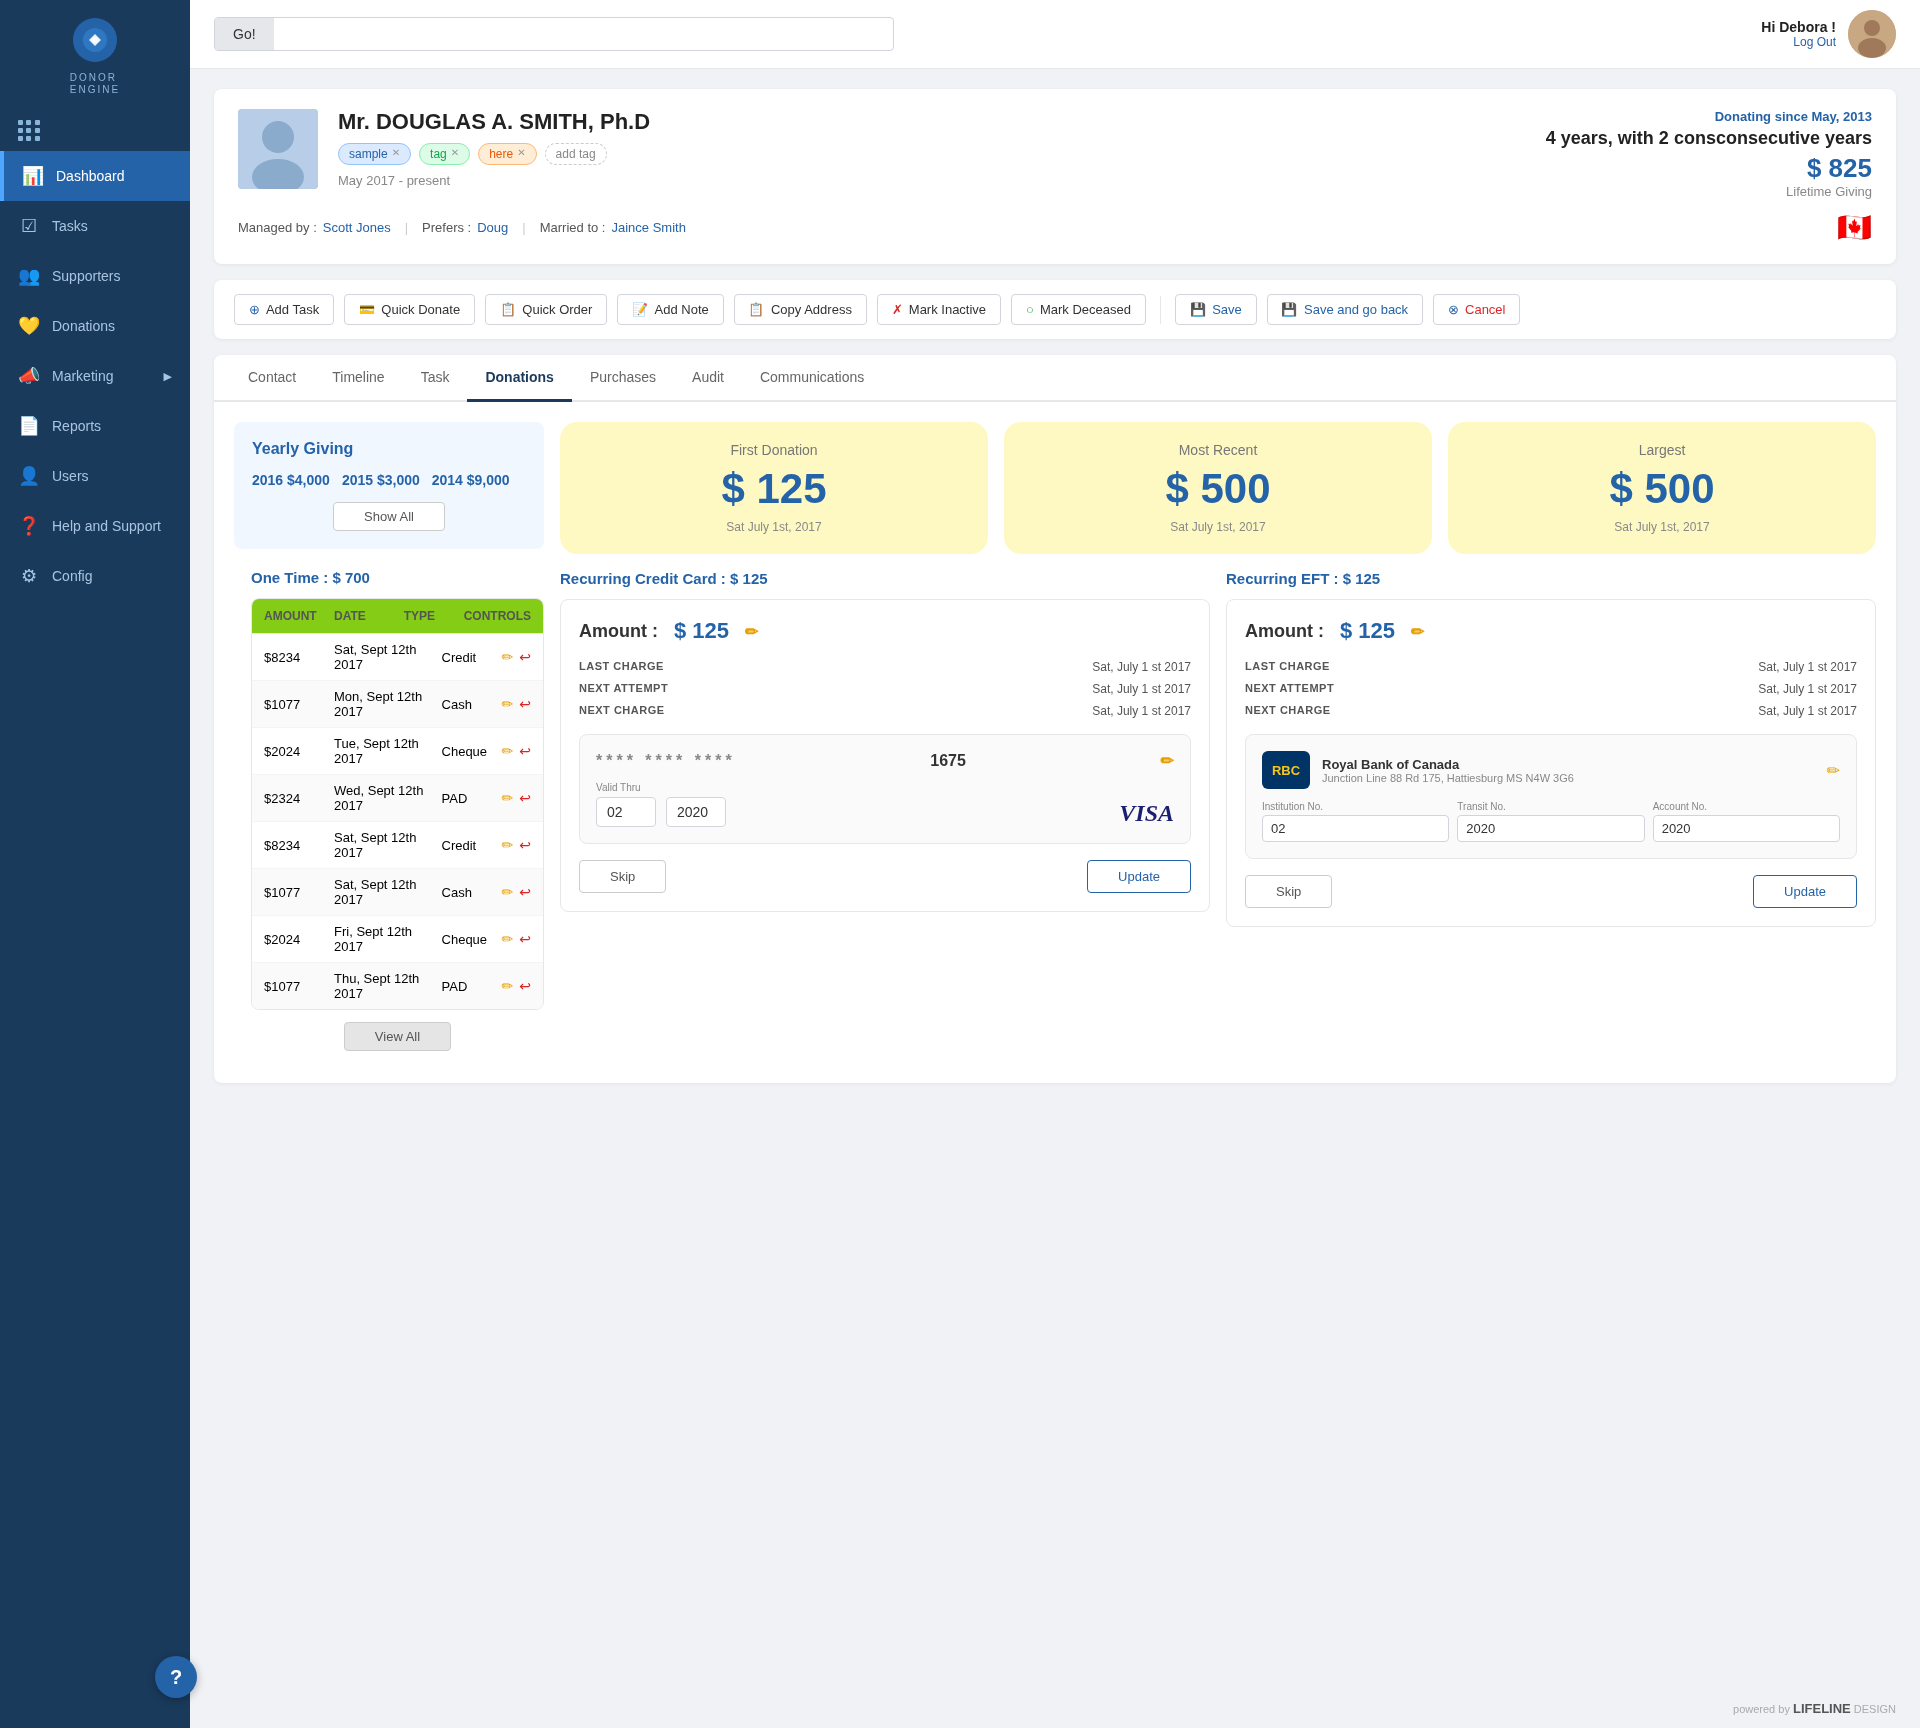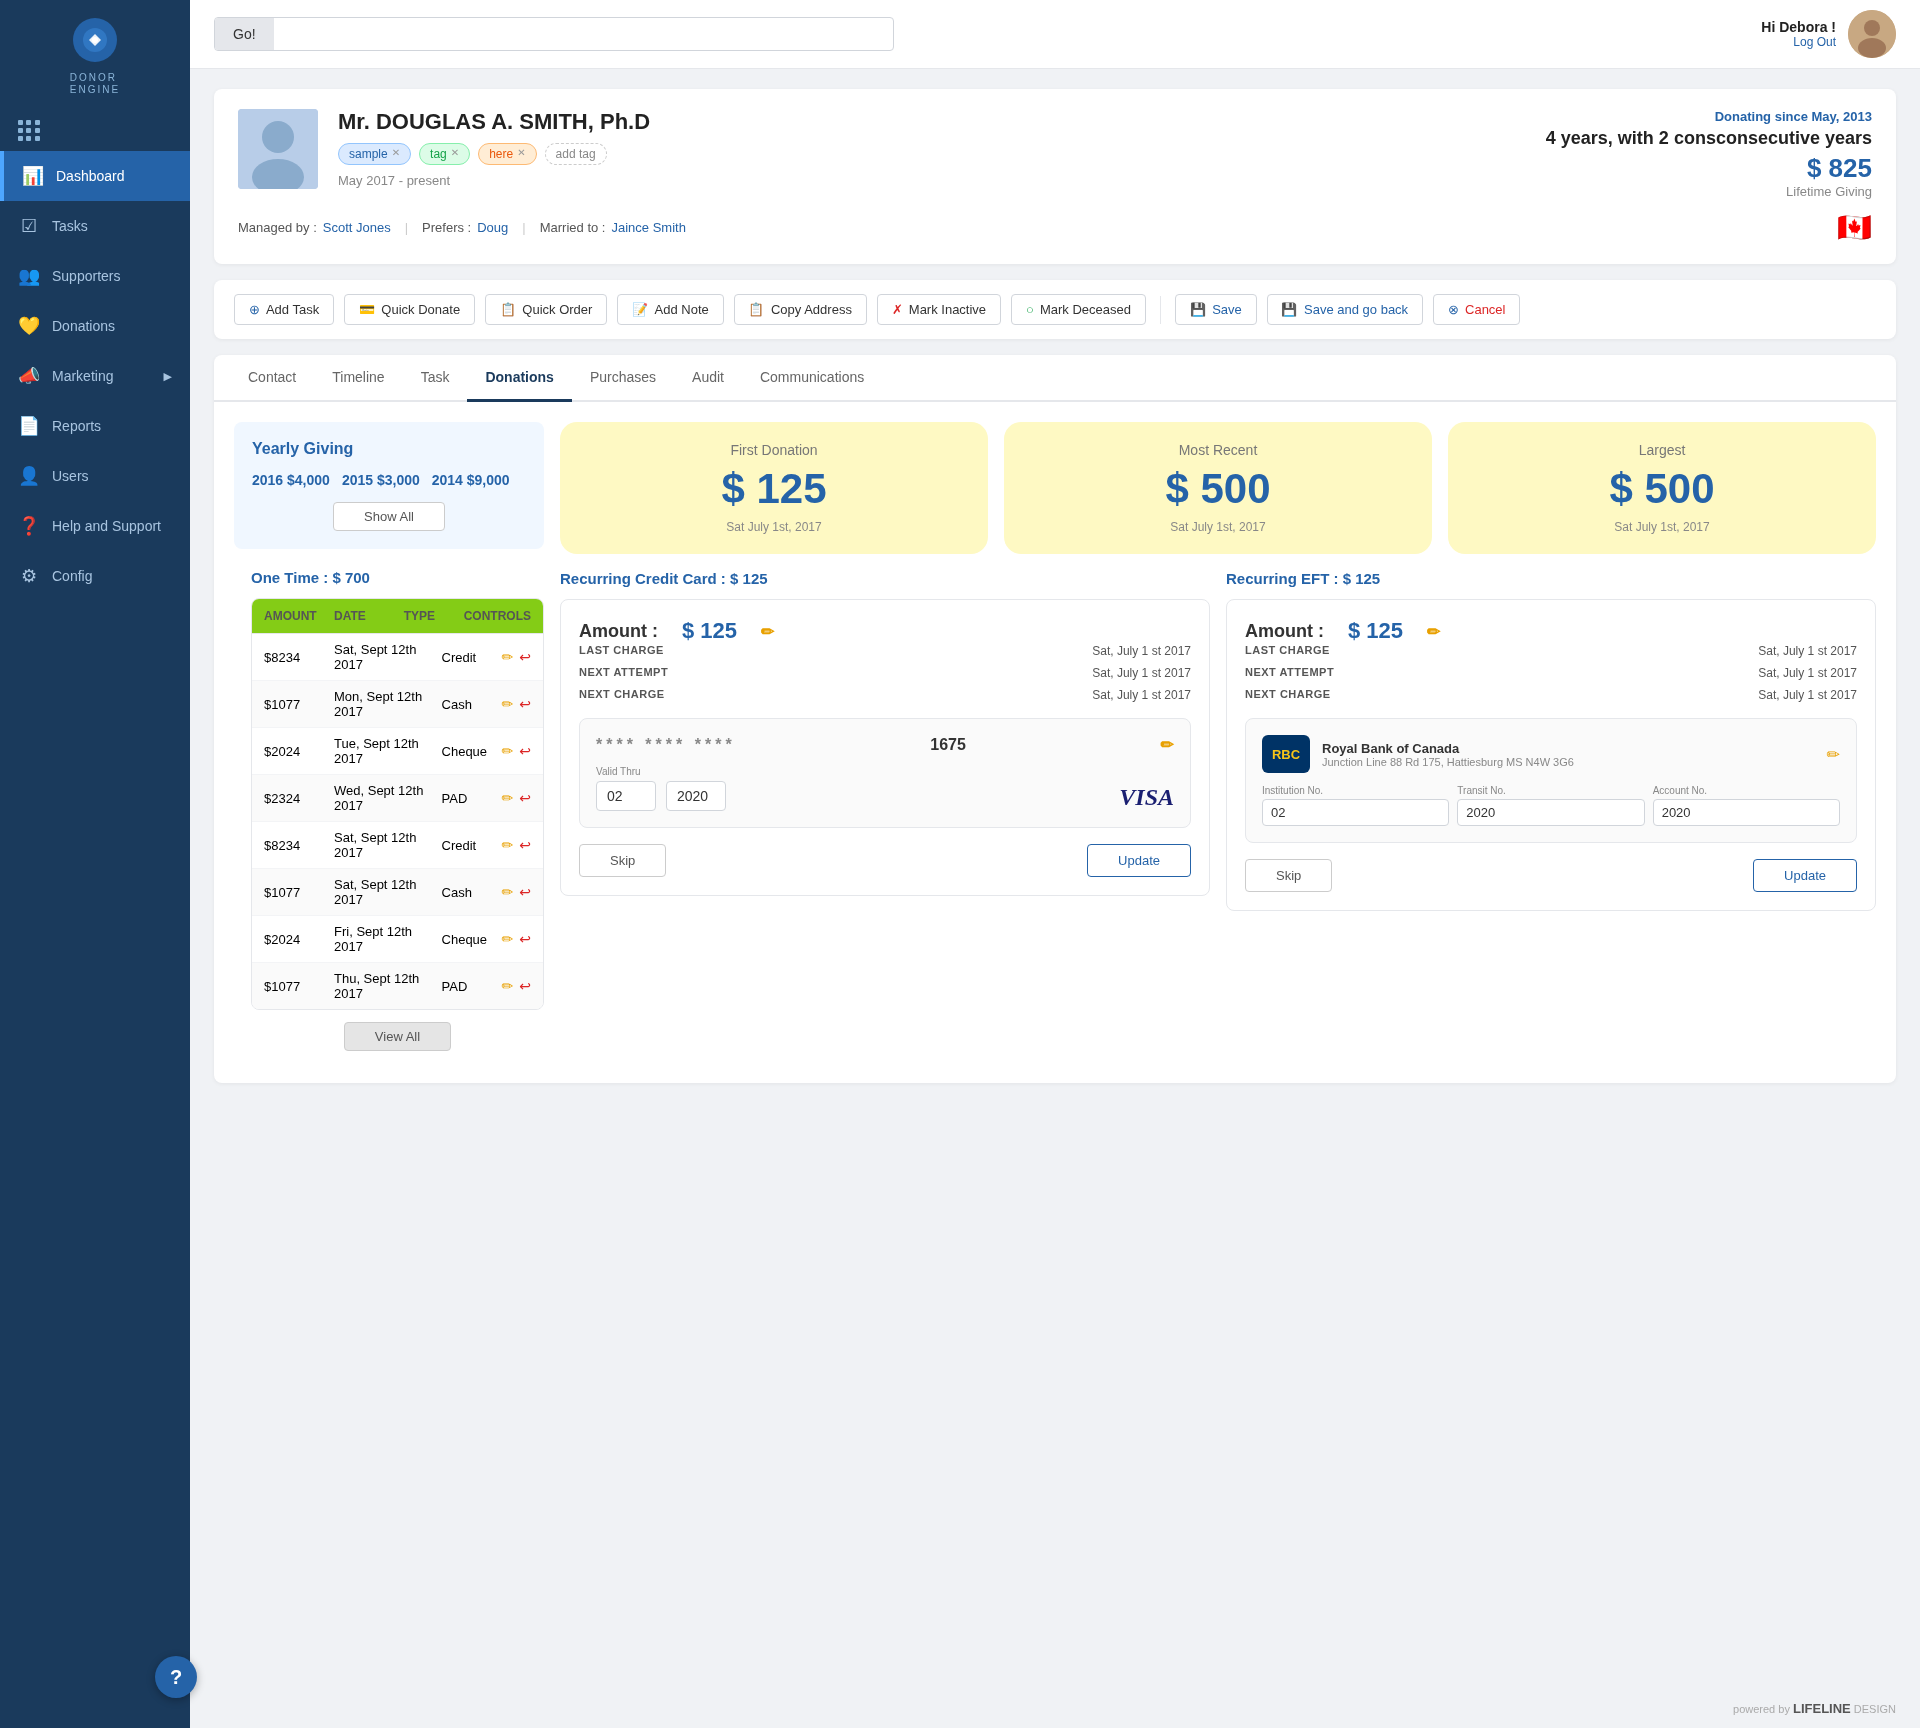--- a/index.html
+++ b/index.html
@@ -310,22 +310,23 @@
     }
 
     
     .recurring-card {
       border: 1px solid #e5e7eb;
       border-radius: 8px;
       padding: 18px;
       margin-bottom: 0;
     }
     .recurring-amount-row {
-      display: flex; align-items: center; gap: 24px;
+      display: flex; align-items: center; gap: 16px;
       font-size: 18px; font-weight: 600; color: #333;
+      margin-bottom: 16px;
     }
     .recurring-amount-row .amount-val { color: #2563a8; font-size: 22px; }
     .recurring-amount-row .edit-icon { color: #e8a000; cursor: pointer; font-size: 16px; }
     .recurring-detail-row {
       display: flex; justify-content: space-between;
       font-size: 12px; margin-bottom: 8px;
     }
     .recurring-detail-label { font-weight: 700; color: #555; font-size: 11px; letter-spacing: 0.5px; }
     .recurring-detail-val { color: #555; }
 

